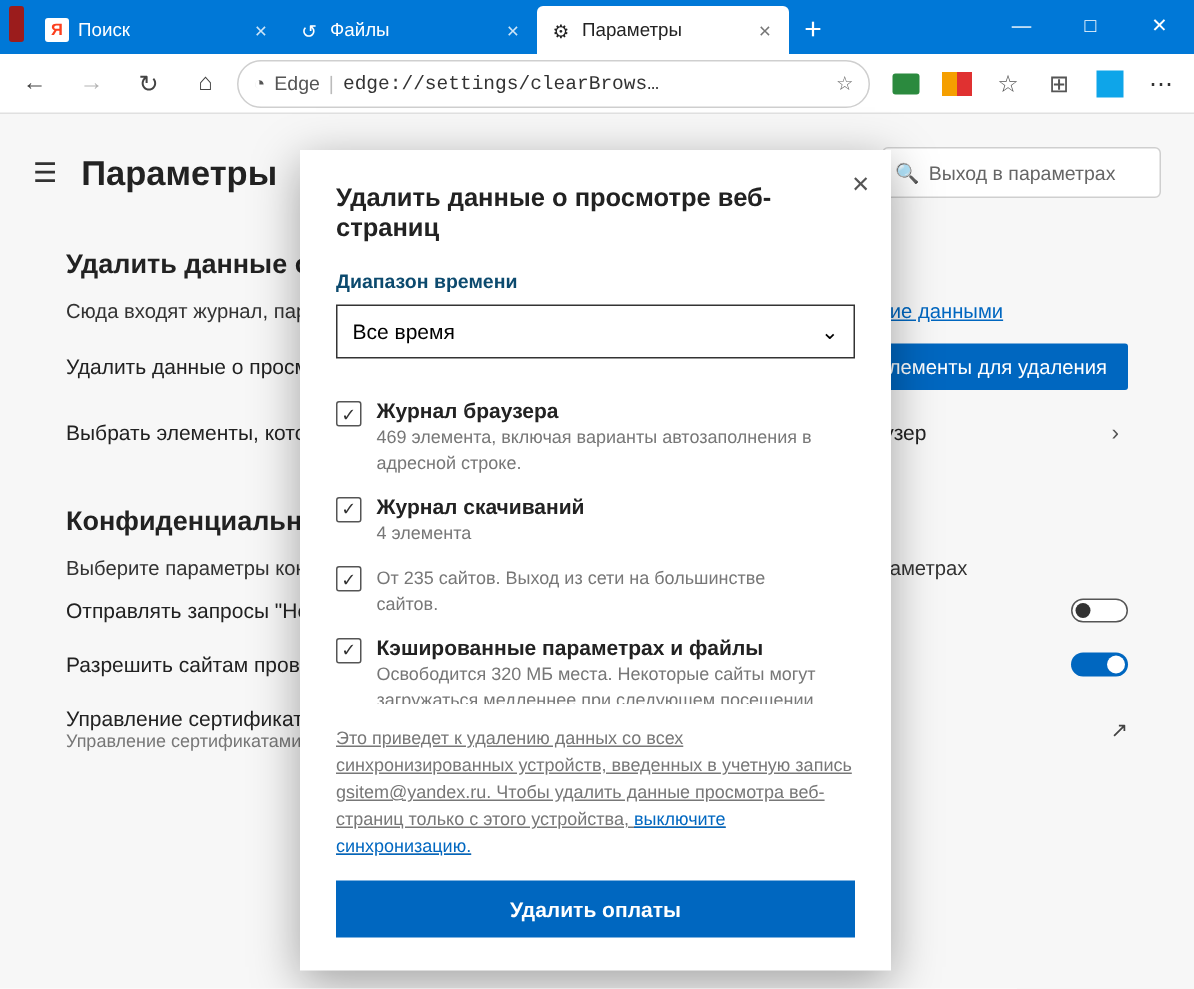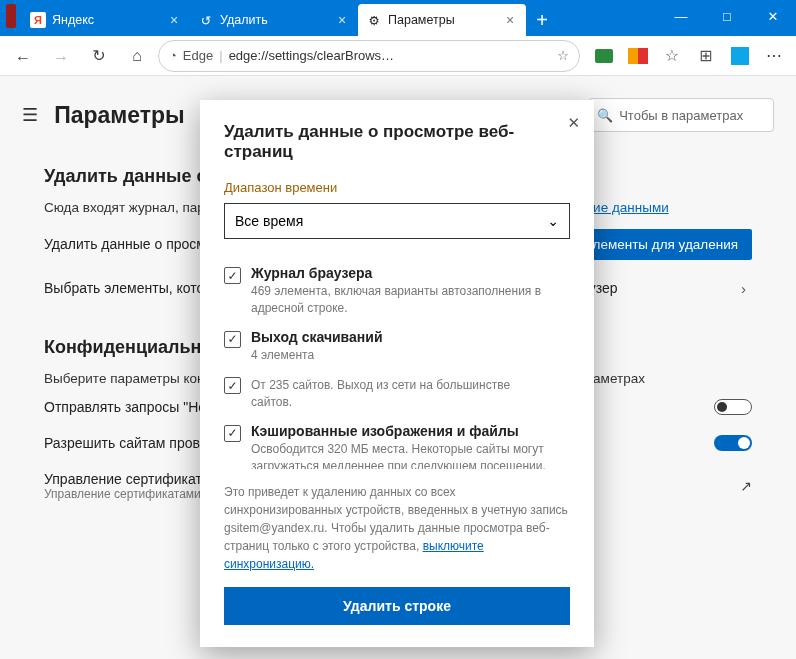--- a/index.html
+++ b/index.html
@@ -17,21 +17,21 @@
     .tab-close { width: 16px; text-align: center; font-size: 14px; opacity: 0.8; cursor: pointer; }
     .tab-add { width: 32px; text-align: center; color: #fff; font-size: 20px; line-height: 32px; }
     .window-controls { display: flex; }
     .win-btn { width: 46px; height: 32px; display: flex; align-items: center; justify-content: center; color: #fff; font-size: 13px; }
 
     
     .toolbar { height: 40px; display: flex; align-items: center; padding: 0 6px; gap: 4px; border-bottom: 1px solid #e0e0e0; }
     .tool-btn { width: 34px; height: 32px; display: flex; align-items: center; justify-content: center; color: #444; border-radius: 4px; font-size: 16px; }
     .urlbar { flex: 1; display: flex; align-items: center; height: 32px; border: 1px solid #cfcfcf; border-radius: 16px; padding: 0 10px; gap: 6px; font-size: 13px; color: #555; min-width: 0; }
     .urlbar .sep { color: #bbb; }
-    .urlbar .origin { color: #333; }
+    .urlbar .origin { color: #333; font-family: Liberation Mono, monospace; }
     .urlbar .star { margin-left: auto; color: #666; }
     .right-actions { display: flex; gap: 2px; padding-left: 4px; }
     .action-icon { width: 32px; height: 32px; display: flex; align-items: center; justify-content: center; border-radius: 4px; }
     .badge-green { width: 18px; height: 14px; background: #2b8a3e; border-radius: 2px; }
     .badge-yellow { width: 10px; height: 16px; background: #f59f00; }
     .badge-red { width: 10px; height: 16px; background: #e03131; }
     .icon-win { width: 18px; height: 18px; background: #0ea5e9; }
 
     
     .content { position: absolute; top: 76px; left: 0; right: 0; bottom: 0; background: #f7f7f7; }
@@ -53,51 +53,51 @@
     .switch.off { background: #fff; border: 1px solid #555; }
     .switch.off::after { content: ''; position: absolute; width: 10px; height: 10px; border-radius: 50%; background: #333; left: 2px; top: 2px; }
     .switch.on { background: #0067c0; }
     .switch.on::after { content: ''; position: absolute; width: 12px; height: 12px; border-radius: 50%; background: #fff; right: 2px; top: 2px; }
     .external-icon { font-size: 14px; color: #444; }
 
     
     .modal { position: absolute; left: 200px; top: 100px; width: 394px; background: #fff; box-shadow: 0 8px 30px rgba(0,0,0,0.35); padding: 22px 24px 22px 24px; }
     .modal-title { font-size: 17px; font-weight: 600; color: #222; margin-bottom: 18px; padding-right: 24px; }
     .modal-close { position: absolute; right: 14px; top: 14px; font-size: 15px; color: #555; cursor: pointer; }
-    .field-label { font-size: 13px; font-weight: 400; margin-bottom: 8px; color: #a16207; }
+    .field-label { font-size: 13px; font-weight: 700; margin-bottom: 8px; color: #0c4a6e; }
     .dropdown { border: 1px solid #333; height: 36px; display: flex; align-items: center; padding: 0 10px; font-size: 14px; justify-content: space-between; margin-bottom: 20px; }
     .checklist { max-height: 210px; overflow-y: auto; padding-right: 6px; border-right: 12px solid transparent; position: relative; }
     .checklist::-webkit-scrollbar { width: 10px; }
     .checklist::-webkit-scrollbar-track { background: #f0f0f0; }
     .checklist::-webkit-scrollbar-thumb { background: #c0c0c0; border-radius: 5px; }
     .check-item { display: flex; gap: 10px; padding: 6px 0; }
     .checkbox { width: 17px; height: 17px; border: 1.5px solid #555; border-radius: 2px; display: flex; align-items: center; justify-content: center; color: #333; font-size: 12px; flex-shrink: 0; margin-top: 2px; }
     .checkbox.checked::after { content: '✓'; }
     .check-body { flex: 1; }
     .check-title { font-size: 14px; font-weight: 600; color: #222; }
     .check-desc { font-size: 12px; color: #777; line-height: 1.4; margin-top: 2px; }
-    .modal-note { font-size: 12px; color: #777; line-height: 1.5; margin: 14px 0; }
+    .modal-note { font-size: 12px; color: #777; line-height: 1.5; margin: 14px 0; text-decoration: underline; }
     .modal-actions { display: flex; gap: 10px; }
     .btn-primary { flex: 1; background: #0067c0; color: #fff; height: 38px; display: flex; align-items: center; justify-content: center; font-size: 14px; font-weight: 600; }
     .btn-secondary { flex: 1; background: #fff; border: 1px solid #ccc; height: 38px; display: flex; align-items: center; justify-content: center; font-size: 14px; color: #222; }
   </style>
 </head>
 <body>
 
 <div class="titlebar">
   <div class="titlebar-left"></div>
   <div class="tabs">
     <div class="tab inactive">
       <span class="tab-icon" style="color:#fc3f1d;font-weight:bold;background:#fff;border-radius:2px;font-size:11px;">Я</span>
-      <span class="tab-label">Яндекс</span>
+      <span class="tab-label">Поиск</span>
       <span class="tab-close">×</span>
     </div>
     <div class="tab inactive">
       <span class="tab-icon">↺</span>
-      <span class="tab-label">Удалить</span>
+      <span class="tab-label">Файлы</span>
       <span class="tab-close">×</span>
     </div>
     <div class="tab active">
       <span class="tab-icon">⚙</span>
       <span class="tab-label">Параметры</span>
       <span class="tab-close" style="color:#555;">×</span>
     </div>
     <div class="tab-add">+</div>
   </div>
   <div class="window-controls">
@@ -137,21 +137,21 @@
     <div class="action-icon" style="color:#333;">⋯</div>
   </div>
 </div>
 
 <div class="content">
   <div class="settings-header">
     <span class="menu-icon">☰</span>
     <span class="page-title">Параметры</span>
     <div class="search-box">
       <span>🔍</span>
-      <span>Чтобы в параметрах</span>
+      <span>Выход в параметрах</span>
     </div>
   </div>
 
   <div class="section">
     <div class="section-title">Удалить данные о просмотре веб-страниц</div>
     <div class="body-text">
       <span>Сюда входят журнал, пароли, файлы cookie и другие данные этого профиля.</span>
       <span class="link">Управление данными</span>
     </div>
     <div class="row">
@@ -199,37 +199,37 @@
     <div class="check-item">
       <span class="checkbox checked"></span>
       <div class="check-body">
         <div class="check-title">Журнал браузера</div>
         <div class="check-desc">469 элемента, включая варианты автозаполнения в адресной строке.</div>
       </div>
     </div>
     <div class="check-item">
       <span class="checkbox checked"></span>
       <div class="check-body">
-        <div class="check-title">Выход скачиваний</div>
+        <div class="check-title">Журнал скачиваний</div>
         <div class="check-desc">4 элемента</div>
       </div>
     </div>
     <div class="check-item">
       <span class="checkbox checked"></span>
       <div class="check-body">
         <div class="check-desc">От 235 сайтов. Выход из сети на большинстве сайтов.</div>
       </div>
     </div>
     <div class="check-item">
       <span class="checkbox checked"></span>
       <div class="check-body">
-        <div class="check-title">Кэшированные изображения и файлы</div>
+        <div class="check-title">Кэшированные параметрах и файлы</div>
         <div class="check-desc">Освободится 320 МБ места. Некоторые сайты могут загружаться медленнее при следующем посещении.</div>
       </div>
     </div>
   </div>
   <div class="modal-note">
     <span>Это приведет к удалению данных со всех синхронизированных устройств, введенных в учетную запись gsitem@yandex.ru. Чтобы удалить данные просмотра веб-страниц только с этого устройства, </span><span class="link">выключите синхронизацию.</span>
   </div>
   <div class="modal-actions">
-    <div class="btn-primary">Удалить строке</div>
+    <div class="btn-primary">Удалить оплаты</div>
   </div>
 </div>
 
 </body></html>

